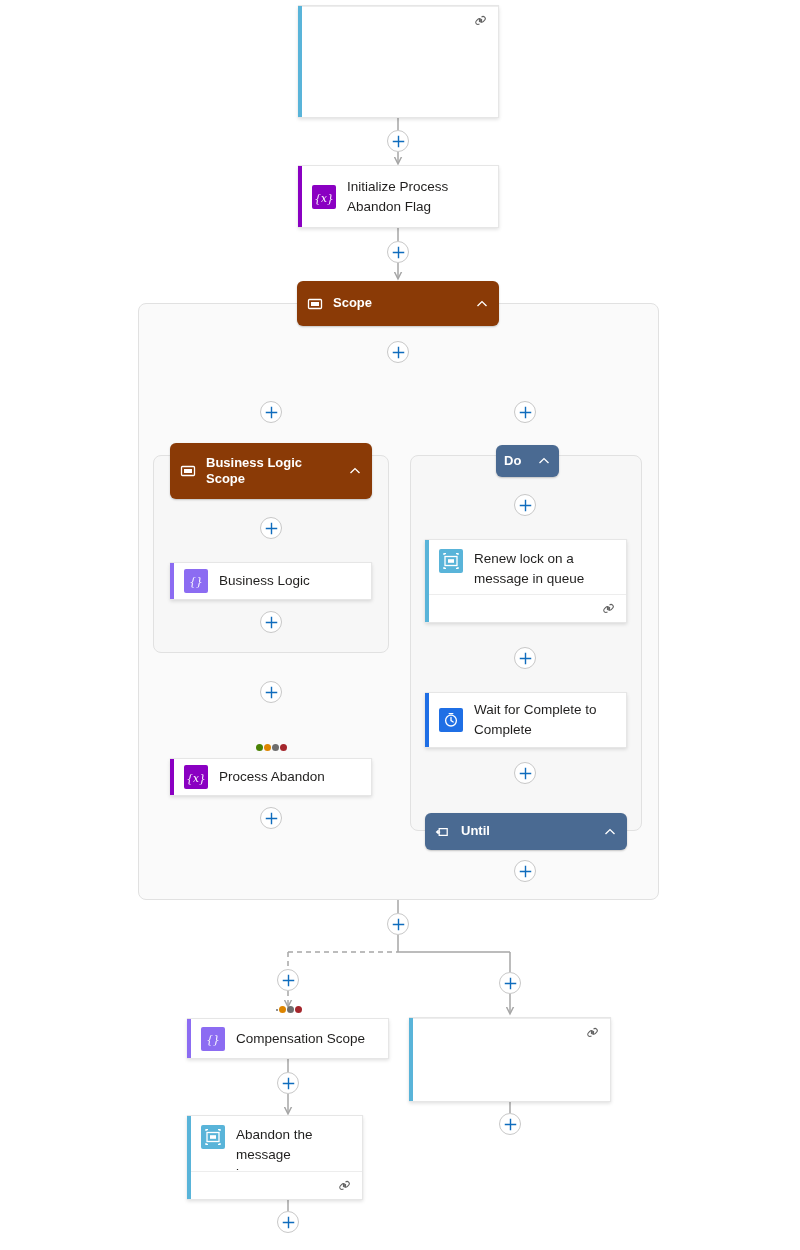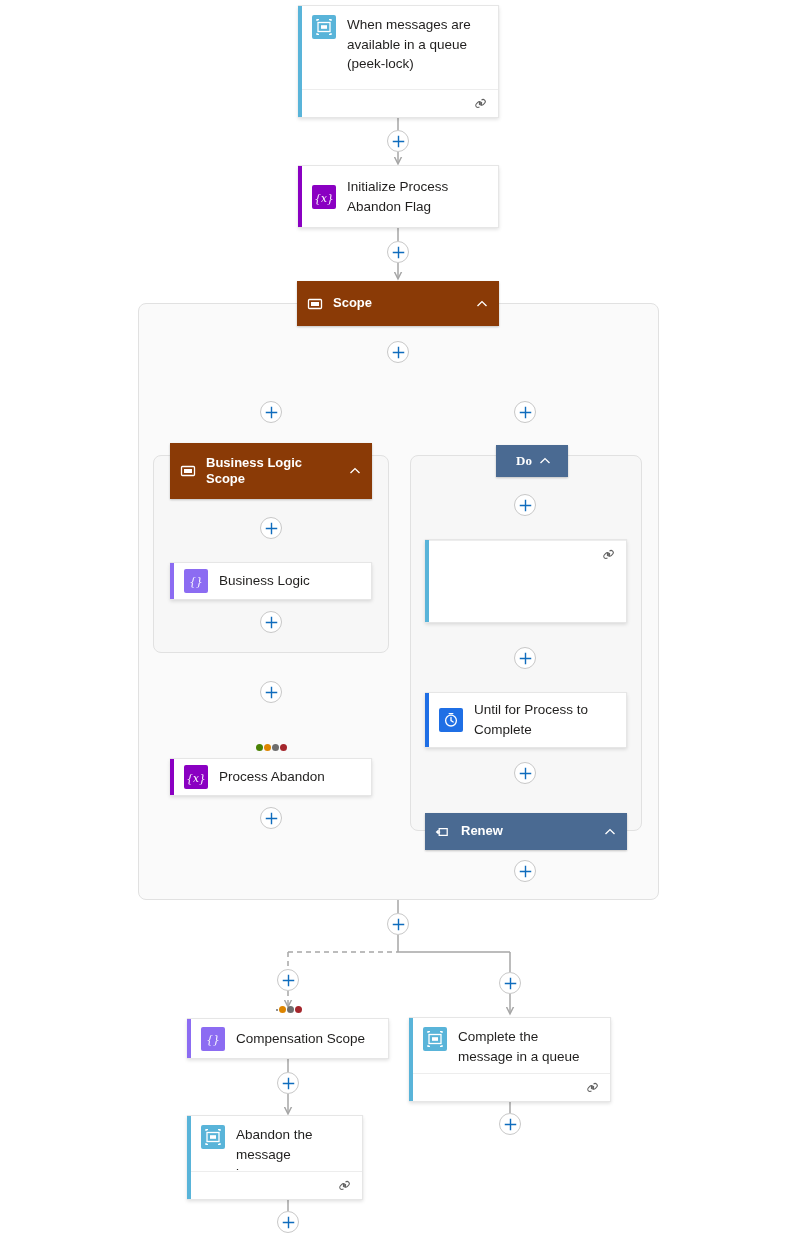--- a/index.html
+++ b/index.html
@@ -42,21 +42,21 @@
   
   .bar {
     position: absolute;
     box-sizing: border-box;
     display: flex;
     align-items: center;
     color: #ffffff;
     font-weight: bold;
     font-size: 13px;
     padding: 0 10px;
-    border-radius: 0;
+    border-radius: 6px;
     box-shadow: 0 1px 2px rgba(0,0,0,.22);
   }
   .bar .bar-icon {
     flex: 0 0 auto;
     width: 16px; height: 16px;
     margin-right: 10px;
     display: block;
   }
   .bar .bar-label {
     flex: 1 1 auto;
@@ -218,33 +218,20 @@
   </svg>
 
   <div class="container-box" style="left:138px; top:303px; width:521px; height:597px;"></div>
 
   <div class="container-box nested" style="left:153px; top:455px; width:236px; height:198px;"></div>
 
   <div class="container-box nested" style="left:410px; top:455px; width:232px; height:376px;"></div>
 
   <div class="card has-footer" style="left:298px; top:5px; width:201px; height:113px;">
     <span class="accent" style="background:#59b4d9"></span>
-    <div class="card-main">
-      <span class="node-icon">
-        <svg width="24" height="24" viewBox="0 0 24 24">
-          <rect x="0" y="0" width="24" height="24" rx="2" fill="#59b4d9"></rect>
-          <rect x="6" y="7.5" width="12" height="9" fill="none" stroke="#ffffff" stroke-width="1.3"></rect>
-          <rect x="9" y="10.2" width="6" height="3.6" fill="#ffffff"></rect>
-          <path d="M5 6 L5 4.6 L7 4.6 M17 4.6 L19 4.6 L19 6 M5 18 L5 19.4 L7 19.4 M17 19.4 L19 19.4 L19 18" fill="none" stroke="#ffffff" stroke-width="1.3"></path>
-        </svg>
-      </span>
-      <span class="node-label">When messages are
-available in a queue
-(peek-lock)</span>
-    </div>
     <div class="card-footer">
       <span>
         <svg width="15" height="15" viewBox="0 0 16 16">
           <path d="M6.4 9.6 L9.6 6.4" stroke="#616161" stroke-width="1.1" fill="none"></path>
           <path d="M9.1 4.4 a2.3 2.3 0 0 1 3.3 3.3 l-1.5 1.5 a2.3 2.3 0 0 1 -3.3 -3.3" stroke="#616161" stroke-width="1.1" fill="none"></path>
           <path d="M6.9 11.6 a2.3 2.3 0 0 1 -3.3 -3.3 l1.5 -1.5 a2.3 2.3 0 0 1 3.3 3.3" stroke="#616161" stroke-width="1.1" fill="none"></path>
         </svg>
       </span>
     </div>
   </div>
@@ -374,196 +361,196 @@
       <span class="node-label">Process Abandon</span>
     </div>
   </div>
 
   <div class="plus" style="left:260px; top:807px;">
     <svg width="13" height="13" viewBox="0 0 12 12">
         <path d="M6 0.7 V11.3 M0.7 6 H11.3" stroke="#0f6cbd" stroke-width="1.3"></path>
       </svg>
   </div>
 
-  <div class="bar loop-color" style="left:496px; top:445px; width:72px; height:32px; padding:0 20px;font-family:Liberation Serif, serif;">
+  <div class="bar loop-color" style="left:496px; top:445px; width:63px; height:32px; padding:0 8px;">
     <span class="bar-label">Do</span>
     <span class="bar-chevron">
       <svg width="14" height="14" viewBox="0 0 14 14">
           <path d="M2.5 9 L7 4.6 L11.5 9" fill="none" stroke="#ffffff" stroke-width="1.35"></path>
         </svg>
     </span>
   </div>
 
   <div class="plus" style="left:514px; top:494px;">
     <svg width="13" height="13" viewBox="0 0 12 12">
         <path d="M6 0.7 V11.3 M0.7 6 H11.3" stroke="#0f6cbd" stroke-width="1.3"></path>
       </svg>
   </div>
 
   <div class="card has-footer" style="left:425px; top:539px; width:202px; height:84px;">
+    <span class="accent" style="background:#59b4d9"></span>
+    <div class="card-main">
+      <span class="node-icon">
+        <svg width="24" height="24" viewBox="0 0 24 24">
+          <rect x="0" y="0" width="24" height="24" rx="2" fill="#59b4d9"></rect>
+          <rect x="6" y="7.5" width="12" height="9" fill="none" stroke="#ffffff" stroke-width="1.3"></rect>
+          <rect x="9" y="10.2" width="6" height="3.6" fill="#ffffff"></rect>
+          <path d="M5 6 L5 4.6 L7 4.6 M17 4.6 L19 4.6 L19 6 M5 18 L5 19.4 L7 19.4 M17 19.4 L19 19.4 L19 18" fill="none" stroke="#ffffff" stroke-width="1.3"></path>
+        </svg>
+      </span>
+      <span class="node-label">Renew lock on a
+message in queue</span>
+    </div>
+    <div class="card-footer">
+      <span>
+        <svg width="15" height="15" viewBox="0 0 16 16">
+          <path d="M6.4 9.6 L9.6 6.4" stroke="#616161" stroke-width="1.1" fill="none"></path>
+          <path d="M9.1 4.4 a2.3 2.3 0 0 1 3.3 3.3 l-1.5 1.5 a2.3 2.3 0 0 1 -3.3 -3.3" stroke="#616161" stroke-width="1.1" fill="none"></path>
+          <path d="M6.9 11.6 a2.3 2.3 0 0 1 -3.3 -3.3 l1.5 -1.5 a2.3 2.3 0 0 1 3.3 3.3" stroke="#616161" stroke-width="1.1" fill="none"></path>
+        </svg>
+      </span>
+    </div>
+  </div>
+
+  <div class="plus" style="left:514px; top:647px;">
+    <svg width="13" height="13" viewBox="0 0 12 12">
+        <path d="M6 0.7 V11.3 M0.7 6 H11.3" stroke="#0f6cbd" stroke-width="1.3"></path>
+      </svg>
+  </div>
+
+  <div class="card" style="left:425px; top:692px; width:202px; height:56px;">
+    <span class="accent" style="background:#1f6fe5"></span>
+    <div class="card-main">
+      <span class="node-icon">
+        <svg width="24" height="24" viewBox="0 0 24 24">
+          <rect x="0" y="0" width="24" height="24" rx="2" fill="#1f6fe5"></rect>
+          <circle cx="12" cy="12.6" r="5.4" fill="none" stroke="#ffffff" stroke-width="1.3"></circle>
+          <path d="M12 9.4 L12 12.6 L14.2 14" fill="none" stroke="#ffffff" stroke-width="1.3" stroke-linecap="round"></path>
+          <path d="M10.2 5.6 L13.8 5.6" stroke="#ffffff" stroke-width="1.4" stroke-linecap="round"></path>
+        </svg>
+      </span>
+      <span class="node-label">Wait for Complete to
+Complete</span>
+    </div>
+  </div>
+
+  <div class="plus" style="left:514px; top:762px;">
+    <svg width="13" height="13" viewBox="0 0 12 12">
+        <path d="M6 0.7 V11.3 M0.7 6 H11.3" stroke="#0f6cbd" stroke-width="1.3"></path>
+      </svg>
+  </div>
+
+  <div class="bar loop-color" style="left:425px; top:813px; width:202px; height:37px;">
+    <span class="bar-icon">
+      <svg width="16" height="16" viewBox="0 0 16 16">
+        <path d="M4.2 4.6 L12.2 4.6 L12.2 11.4 L4.2 11.4 Z" fill="none" stroke="#ffffff" stroke-width="1.25"></path>
+        <path d="M1.6 8 L5.2 8 M3.6 6.2 L1.6 8 L3.6 9.8" fill="none" stroke="#ffffff" stroke-width="1.25"></path>
+      </svg>
+    </span>
+    <span class="bar-label">Until</span>
+    <span class="bar-chevron">
+      <svg width="14" height="14" viewBox="0 0 14 14">
+          <path d="M2.5 9 L7 4.6 L11.5 9" fill="none" stroke="#ffffff" stroke-width="1.35"></path>
+        </svg>
+    </span>
+  </div>
+
+  <div class="plus" style="left:514px; top:860px;">
+    <svg width="13" height="13" viewBox="0 0 12 12">
+        <path d="M6 0.7 V11.3 M0.7 6 H11.3" stroke="#0f6cbd" stroke-width="1.3"></path>
+      </svg>
+  </div>
+
+  <div class="plus" style="left:387px; top:913px;">
+    <svg width="13" height="13" viewBox="0 0 12 12">
+        <path d="M6 0.7 V11.3 M0.7 6 H11.3" stroke="#0f6cbd" stroke-width="1.3"></path>
+      </svg>
+  </div>
+
+  <div class="plus" style="left:277px; top:969px;">
+    <svg width="13" height="13" viewBox="0 0 12 12">
+        <path d="M6 0.7 V11.3 M0.7 6 H11.3" stroke="#0f6cbd" stroke-width="1.3"></path>
+      </svg>
+  </div>
+
+  <div class="plus" style="left:499px; top:972px;">
+    <svg width="13" height="13" viewBox="0 0 12 12">
+        <path d="M6 0.7 V11.3 M0.7 6 H11.3" stroke="#0f6cbd" stroke-width="1.3"></path>
+      </svg>
+  </div>
+
+  <div class="dots" style="left:276px; top:1006px;">
+    <i class="tiny" style="background:#6e6e6e"></i>
+    <i style="background:#dd8500"></i>
+    <i style="background:#6e6e6e"></i>
+    <i style="background:#a4262c"></i>
+  </div>
+
+  <div class="card" style="left:187px; top:1018px; width:202px; height:41px;">
+    <span class="accent" style="background:#8c6cf2"></span>
+    <div class="card-main" style="padding-top:7px; padding-bottom:7px;">
+      <span class="node-icon">
+        <svg width="24" height="24" viewBox="0 0 24 24">
+          <rect x="0" y="0" width="24" height="24" rx="2" fill="#8c6cf2"></rect>
+          <text x="12" y="16.3" font-family="DejaVu Serif, serif" font-size="10.5" font-style="italic" fill="#ffffff" text-anchor="middle">{}</text>
+        </svg>
+      </span>
+      <span class="node-label">Compensation Scope</span>
+    </div>
+  </div>
+
+  <div class="plus" style="left:277px; top:1072px;">
+    <svg width="13" height="13" viewBox="0 0 12 12">
+        <path d="M6 0.7 V11.3 M0.7 6 H11.3" stroke="#0f6cbd" stroke-width="1.3"></path>
+      </svg>
+  </div>
+
+  <div class="card has-footer" style="left:187px; top:1115px; width:176px; height:85px;">
+    <span class="accent" style="background:#59b4d9"></span>
+    <div class="card-main">
+      <span class="node-icon">
+        <svg width="24" height="24" viewBox="0 0 24 24">
+          <rect x="0" y="0" width="24" height="24" rx="2" fill="#59b4d9"></rect>
+          <rect x="6" y="7.5" width="12" height="9" fill="none" stroke="#ffffff" stroke-width="1.3"></rect>
+          <rect x="9" y="10.2" width="6" height="3.6" fill="#ffffff"></rect>
+          <path d="M5 6 L5 4.6 L7 4.6 M17 4.6 L19 4.6 L19 6 M5 18 L5 19.4 L7 19.4 M17 19.4 L19 19.4 L19 18" fill="none" stroke="#ffffff" stroke-width="1.3"></path>
+        </svg>
+      </span>
+      <span class="node-label">Abandon the message
+in a queue</span>
+    </div>
+    <div class="card-footer">
+      <span>
+        <svg width="15" height="15" viewBox="0 0 16 16">
+          <path d="M6.4 9.6 L9.6 6.4" stroke="#616161" stroke-width="1.1" fill="none"></path>
+          <path d="M9.1 4.4 a2.3 2.3 0 0 1 3.3 3.3 l-1.5 1.5 a2.3 2.3 0 0 1 -3.3 -3.3" stroke="#616161" stroke-width="1.1" fill="none"></path>
+          <path d="M6.9 11.6 a2.3 2.3 0 0 1 -3.3 -3.3 l1.5 -1.5 a2.3 2.3 0 0 1 3.3 3.3" stroke="#616161" stroke-width="1.1" fill="none"></path>
+        </svg>
+      </span>
+    </div>
+  </div>
+
+  <div class="plus" style="left:277px; top:1211px;">
+    <svg width="13" height="13" viewBox="0 0 12 12">
+        <path d="M6 0.7 V11.3 M0.7 6 H11.3" stroke="#0f6cbd" stroke-width="1.3"></path>
+      </svg>
+  </div>
+
+  <div class="card has-footer" style="left:409px; top:1017px; width:202px; height:85px;">
     <span class="accent" style="background:#59b4d9"></span>
     <div class="card-footer">
       <span>
         <svg width="15" height="15" viewBox="0 0 16 16">
           <path d="M6.4 9.6 L9.6 6.4" stroke="#616161" stroke-width="1.1" fill="none"></path>
           <path d="M9.1 4.4 a2.3 2.3 0 0 1 3.3 3.3 l-1.5 1.5 a2.3 2.3 0 0 1 -3.3 -3.3" stroke="#616161" stroke-width="1.1" fill="none"></path>
           <path d="M6.9 11.6 a2.3 2.3 0 0 1 -3.3 -3.3 l1.5 -1.5 a2.3 2.3 0 0 1 3.3 3.3" stroke="#616161" stroke-width="1.1" fill="none"></path>
         </svg>
       </span>
     </div>
   </div>
 
-  <div class="plus" style="left:514px; top:647px;">
-    <svg width="13" height="13" viewBox="0 0 12 12">
-        <path d="M6 0.7 V11.3 M0.7 6 H11.3" stroke="#0f6cbd" stroke-width="1.3"></path>
-      </svg>
-  </div>
-
-  <div class="card" style="left:425px; top:692px; width:202px; height:56px;">
-    <span class="accent" style="background:#1f6fe5"></span>
-    <div class="card-main">
-      <span class="node-icon">
-        <svg width="24" height="24" viewBox="0 0 24 24">
-          <rect x="0" y="0" width="24" height="24" rx="2" fill="#1f6fe5"></rect>
-          <circle cx="12" cy="12.6" r="5.4" fill="none" stroke="#ffffff" stroke-width="1.3"></circle>
-          <path d="M12 9.4 L12 12.6 L14.2 14" fill="none" stroke="#ffffff" stroke-width="1.3" stroke-linecap="round"></path>
-          <path d="M10.2 5.6 L13.8 5.6" stroke="#ffffff" stroke-width="1.4" stroke-linecap="round"></path>
-        </svg>
-      </span>
-      <span class="node-label">Until for Process to
-Complete</span>
-    </div>
-  </div>
-
-  <div class="plus" style="left:514px; top:762px;">
-    <svg width="13" height="13" viewBox="0 0 12 12">
-        <path d="M6 0.7 V11.3 M0.7 6 H11.3" stroke="#0f6cbd" stroke-width="1.3"></path>
-      </svg>
-  </div>
-
-  <div class="bar loop-color" style="left:425px; top:813px; width:202px; height:37px;">
-    <span class="bar-icon">
-      <svg width="16" height="16" viewBox="0 0 16 16">
-        <path d="M4.2 4.6 L12.2 4.6 L12.2 11.4 L4.2 11.4 Z" fill="none" stroke="#ffffff" stroke-width="1.25"></path>
-        <path d="M1.6 8 L5.2 8 M3.6 6.2 L1.6 8 L3.6 9.8" fill="none" stroke="#ffffff" stroke-width="1.25"></path>
-      </svg>
-    </span>
-    <span class="bar-label">Renew</span>
-    <span class="bar-chevron">
-      <svg width="14" height="14" viewBox="0 0 14 14">
-          <path d="M2.5 9 L7 4.6 L11.5 9" fill="none" stroke="#ffffff" stroke-width="1.35"></path>
-        </svg>
-    </span>
-  </div>
-
-  <div class="plus" style="left:514px; top:860px;">
-    <svg width="13" height="13" viewBox="0 0 12 12">
-        <path d="M6 0.7 V11.3 M0.7 6 H11.3" stroke="#0f6cbd" stroke-width="1.3"></path>
-      </svg>
-  </div>
-
-  <div class="plus" style="left:387px; top:913px;">
-    <svg width="13" height="13" viewBox="0 0 12 12">
-        <path d="M6 0.7 V11.3 M0.7 6 H11.3" stroke="#0f6cbd" stroke-width="1.3"></path>
-      </svg>
-  </div>
-
-  <div class="plus" style="left:277px; top:969px;">
-    <svg width="13" height="13" viewBox="0 0 12 12">
-        <path d="M6 0.7 V11.3 M0.7 6 H11.3" stroke="#0f6cbd" stroke-width="1.3"></path>
-      </svg>
-  </div>
-
-  <div class="plus" style="left:499px; top:972px;">
-    <svg width="13" height="13" viewBox="0 0 12 12">
-        <path d="M6 0.7 V11.3 M0.7 6 H11.3" stroke="#0f6cbd" stroke-width="1.3"></path>
-      </svg>
-  </div>
-
-  <div class="dots" style="left:276px; top:1006px;">
-    <i class="tiny" style="background:#6e6e6e"></i>
-    <i style="background:#dd8500"></i>
-    <i style="background:#6e6e6e"></i>
-    <i style="background:#a4262c"></i>
-  </div>
-
-  <div class="card" style="left:187px; top:1018px; width:202px; height:41px;">
-    <span class="accent" style="background:#8c6cf2"></span>
-    <div class="card-main" style="padding-top:7px; padding-bottom:7px;">
-      <span class="node-icon">
-        <svg width="24" height="24" viewBox="0 0 24 24">
-          <rect x="0" y="0" width="24" height="24" rx="2" fill="#8c6cf2"></rect>
-          <text x="12" y="16.3" font-family="DejaVu Serif, serif" font-size="10.5" font-style="italic" fill="#ffffff" text-anchor="middle">{}</text>
-        </svg>
-      </span>
-      <span class="node-label">Compensation Scope</span>
-    </div>
-  </div>
-
-  <div class="plus" style="left:277px; top:1072px;">
-    <svg width="13" height="13" viewBox="0 0 12 12">
-        <path d="M6 0.7 V11.3 M0.7 6 H11.3" stroke="#0f6cbd" stroke-width="1.3"></path>
-      </svg>
-  </div>
-
-  <div class="card has-footer" style="left:187px; top:1115px; width:176px; height:85px;">
-    <span class="accent" style="background:#59b4d9"></span>
-    <div class="card-main">
-      <span class="node-icon">
-        <svg width="24" height="24" viewBox="0 0 24 24">
-          <rect x="0" y="0" width="24" height="24" rx="2" fill="#59b4d9"></rect>
-          <rect x="6" y="7.5" width="12" height="9" fill="none" stroke="#ffffff" stroke-width="1.3"></rect>
-          <rect x="9" y="10.2" width="6" height="3.6" fill="#ffffff"></rect>
-          <path d="M5 6 L5 4.6 L7 4.6 M17 4.6 L19 4.6 L19 6 M5 18 L5 19.4 L7 19.4 M17 19.4 L19 19.4 L19 18" fill="none" stroke="#ffffff" stroke-width="1.3"></path>
-        </svg>
-      </span>
-      <span class="node-label">Abandon the message
-in a queue</span>
-    </div>
-    <div class="card-footer">
-      <span>
-        <svg width="15" height="15" viewBox="0 0 16 16">
-          <path d="M6.4 9.6 L9.6 6.4" stroke="#616161" stroke-width="1.1" fill="none"></path>
-          <path d="M9.1 4.4 a2.3 2.3 0 0 1 3.3 3.3 l-1.5 1.5 a2.3 2.3 0 0 1 -3.3 -3.3" stroke="#616161" stroke-width="1.1" fill="none"></path>
-          <path d="M6.9 11.6 a2.3 2.3 0 0 1 -3.3 -3.3 l1.5 -1.5 a2.3 2.3 0 0 1 3.3 3.3" stroke="#616161" stroke-width="1.1" fill="none"></path>
-        </svg>
-      </span>
-    </div>
-  </div>
-
-  <div class="plus" style="left:277px; top:1211px;">
-    <svg width="13" height="13" viewBox="0 0 12 12">
-        <path d="M6 0.7 V11.3 M0.7 6 H11.3" stroke="#0f6cbd" stroke-width="1.3"></path>
-      </svg>
-  </div>
-
-  <div class="card has-footer" style="left:409px; top:1017px; width:202px; height:85px;">
-    <span class="accent" style="background:#59b4d9"></span>
-    <div class="card-main">
-      <span class="node-icon">
-        <svg width="24" height="24" viewBox="0 0 24 24">
-          <rect x="0" y="0" width="24" height="24" rx="2" fill="#59b4d9"></rect>
-          <rect x="6" y="7.5" width="12" height="9" fill="none" stroke="#ffffff" stroke-width="1.3"></rect>
-          <rect x="9" y="10.2" width="6" height="3.6" fill="#ffffff"></rect>
-          <path d="M5 6 L5 4.6 L7 4.6 M17 4.6 L19 4.6 L19 6 M5 18 L5 19.4 L7 19.4 M17 19.4 L19 19.4 L19 18" fill="none" stroke="#ffffff" stroke-width="1.3"></path>
-        </svg>
-      </span>
-      <span class="node-label">Complete the
-message in a queue</span>
-    </div>
-    <div class="card-footer">
-      <span>
-        <svg width="15" height="15" viewBox="0 0 16 16">
-          <path d="M6.4 9.6 L9.6 6.4" stroke="#616161" stroke-width="1.1" fill="none"></path>
-          <path d="M9.1 4.4 a2.3 2.3 0 0 1 3.3 3.3 l-1.5 1.5 a2.3 2.3 0 0 1 -3.3 -3.3" stroke="#616161" stroke-width="1.1" fill="none"></path>
-          <path d="M6.9 11.6 a2.3 2.3 0 0 1 -3.3 -3.3 l1.5 -1.5 a2.3 2.3 0 0 1 3.3 3.3" stroke="#616161" stroke-width="1.1" fill="none"></path>
-        </svg>
-      </span>
-    </div>
-  </div>
-
   <div class="plus" style="left:499px; top:1113px;">
     <svg width="13" height="13" viewBox="0 0 12 12">
         <path d="M6 0.7 V11.3 M0.7 6 H11.3" stroke="#0f6cbd" stroke-width="1.3"></path>
       </svg>
   </div>
 
 </div>
 
 </body></html>

